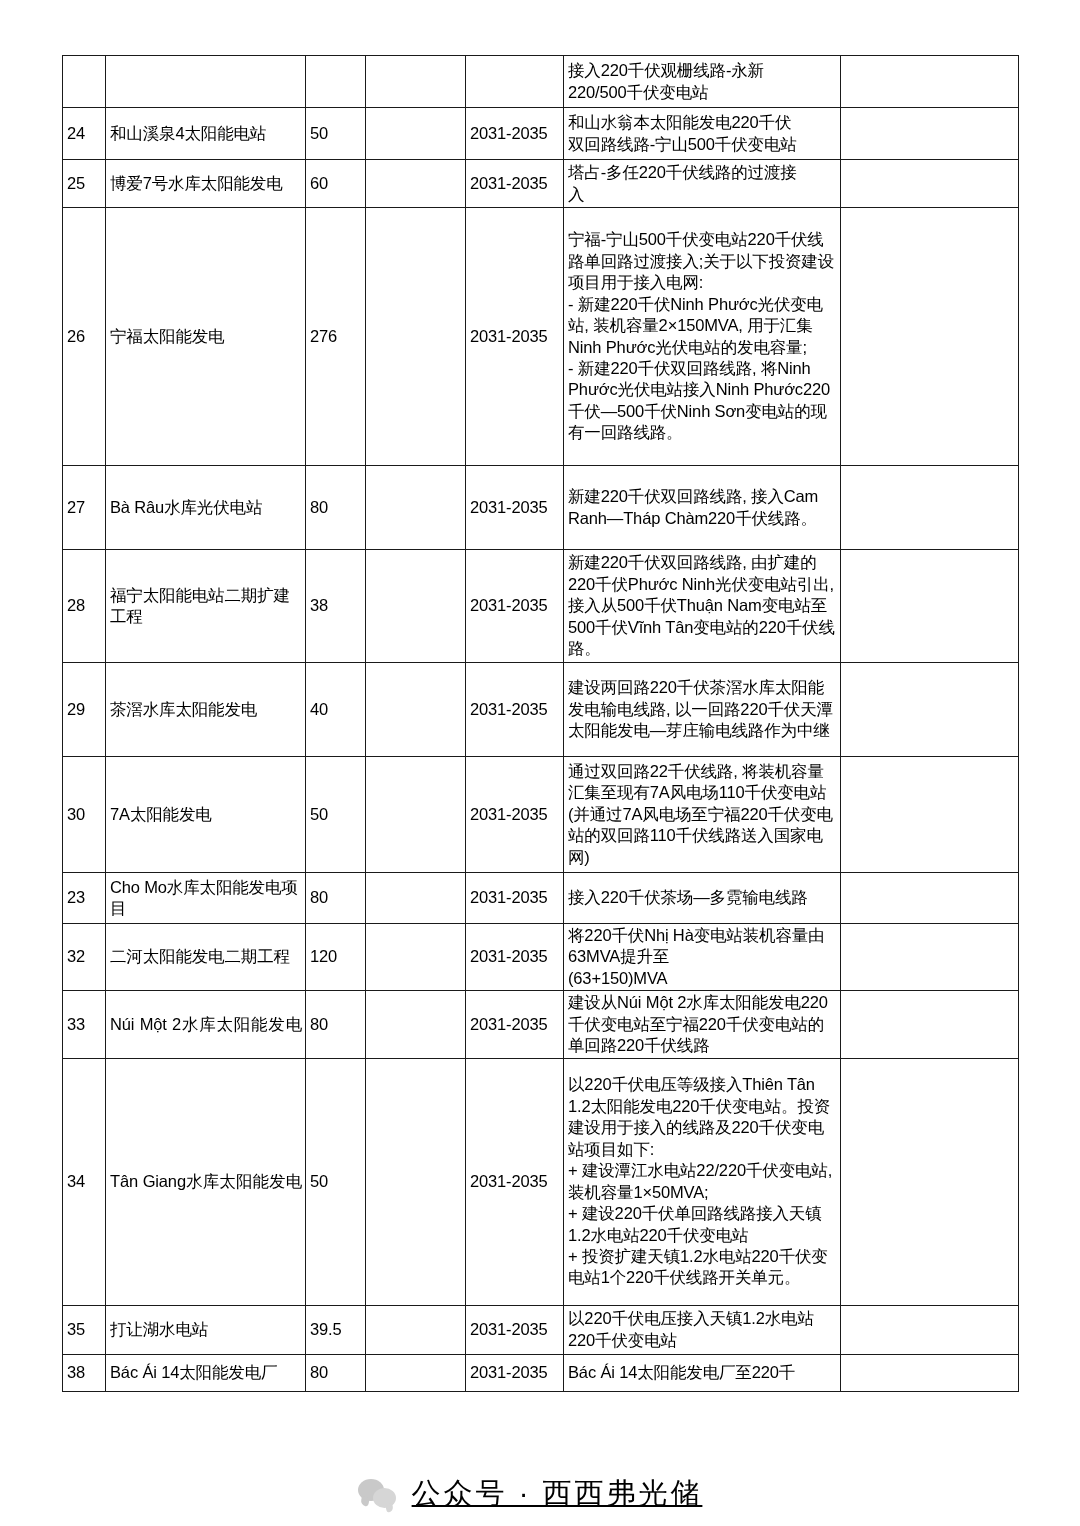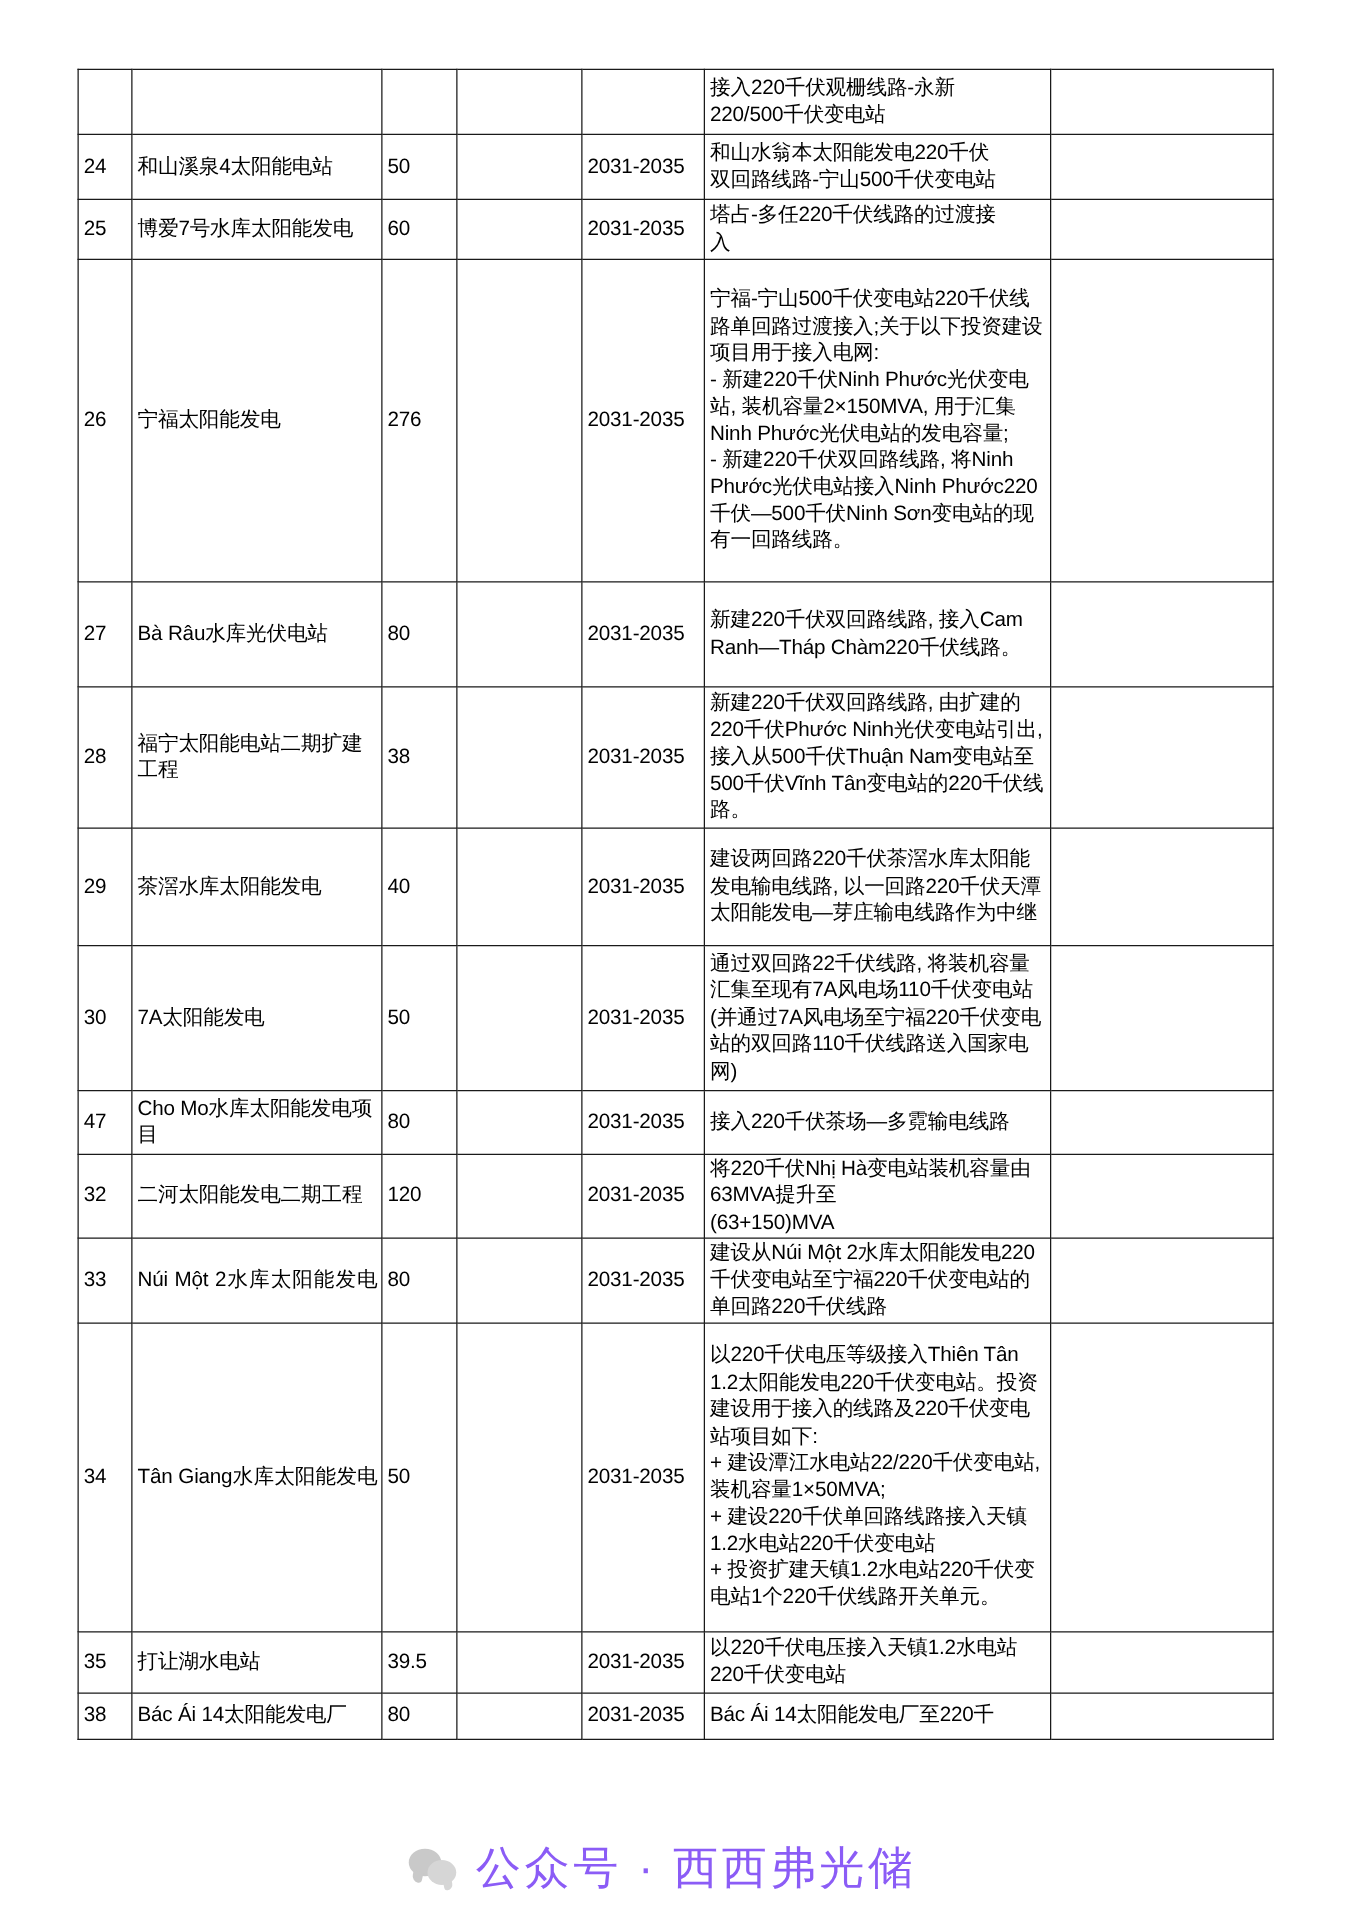--- a/index.html
+++ b/index.html
@@ -112,25 +112,26 @@
   .wm-icon .b2::after {
     content: "";
     position: absolute;
     right: 3px; bottom: -4px;
     width: 7px; height: 8px;
     background: #d6d6d6;
     border-radius: 0 0 6px 3px;
     transform: rotate(-12deg);
   }
   .wm-text {
-    font-size: 36px;
-    color: #8b5cf6;
+    font-size: 29px;
+    color: #000000;
     letter-spacing: 3px;
     white-space: nowrap;
     font-family: "Liberation Sans", "DejaVu Sans", sans-serif;
+    text-decoration: underline;
   }
 </style>
 </head>
 <body>
 
 <div id="page">
 
   <div class="table-wrap">
     <table class="doc-table">
       <colgroup>
@@ -223,21 +224,21 @@
           <td class="idx">30</td>
           <td class="name">7A太阳能发电</td>
           <td class="cap">50</td>
           <td class="blank"></td>
           <td class="period">2031-2035</td>
           <td class="desc"><span class="desc-text">通过双回路22千伏线路, 将装机容量汇集至现有7A风电场110千伏变电站(并通过7A风电场至宁福220千伏变电站的双回路110千伏线路送入国家电网)</span></td>
           <td class="blank"></td>
         </tr>
 
         <tr style="height:51px;">
-          <td class="idx">47</td>
+          <td class="idx">23</td>
           <td class="name spread">Cho    Mo水库太阳能发电项目</td>
           <td class="cap">80</td>
           <td class="blank"></td>
           <td class="period">2031-2035</td>
           <td class="desc"><span class="desc-text">接入220千伏茶场—多霓输电线路</span></td>
           <td class="blank"></td>
         </tr>
 
         <tr style="height:55px;">
           <td class="idx">32</td>

